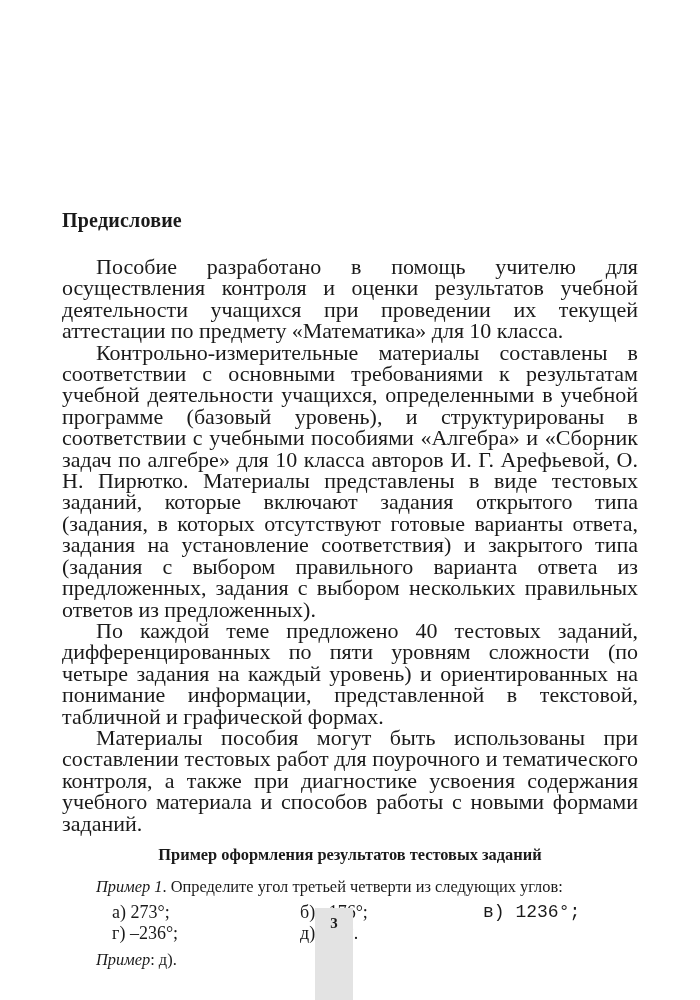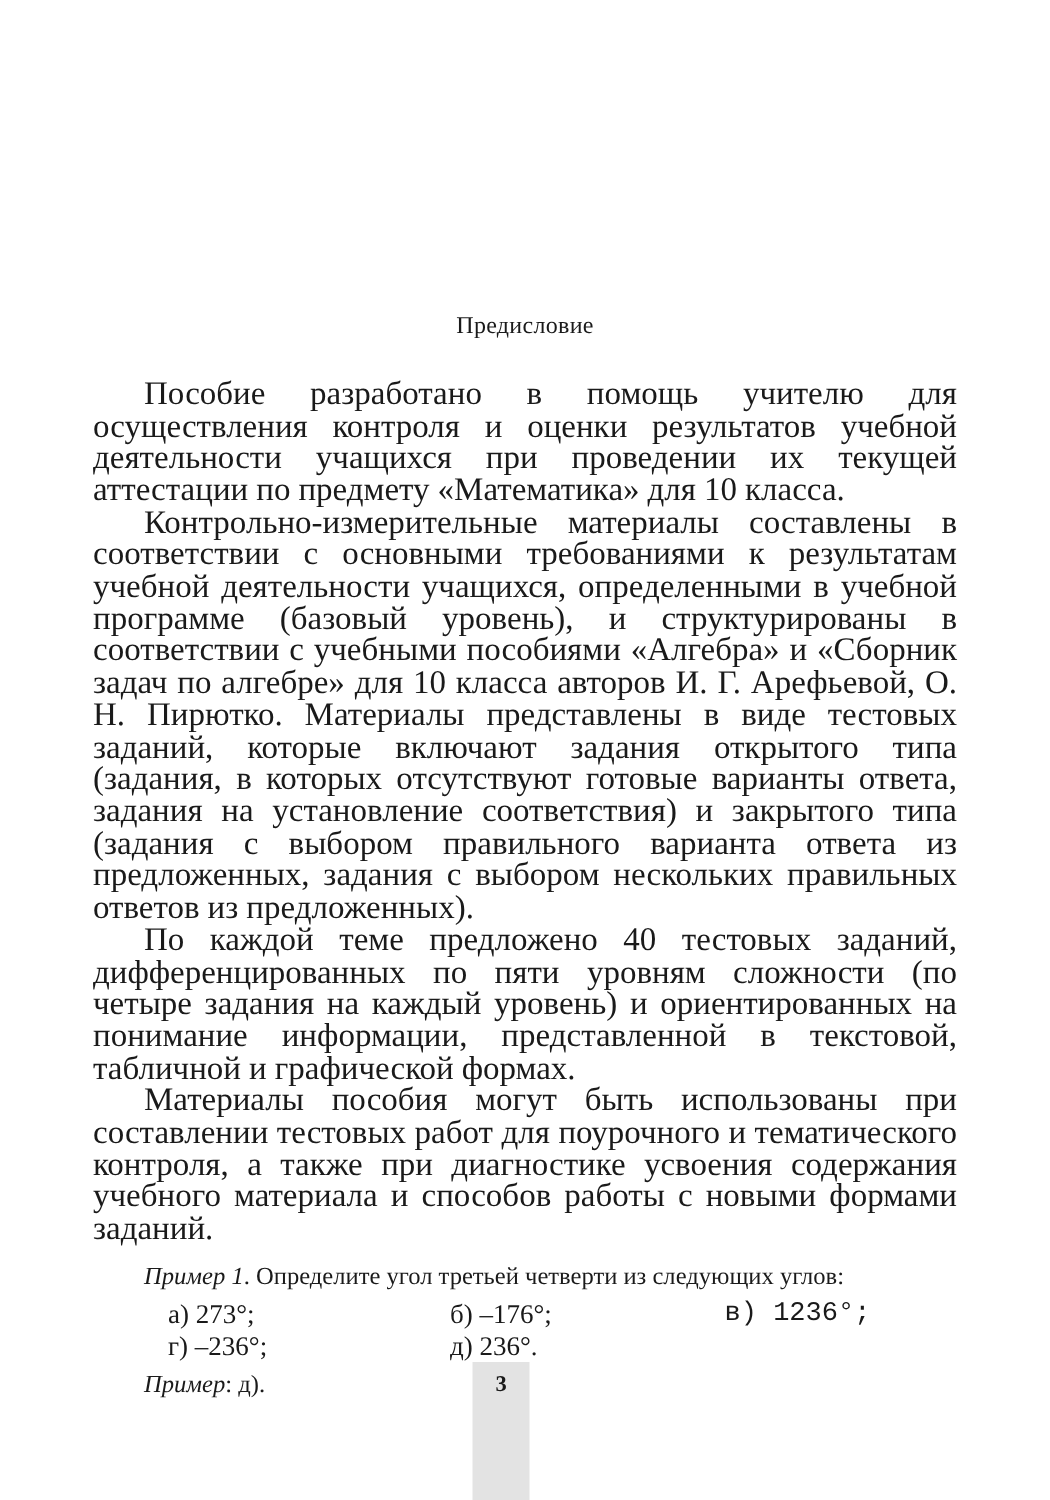--- a/index.html
+++ b/index.html
@@ -29,23 +29,22 @@
 
   
   .content {
     position: absolute;
     left: 62px;
     top: 208px;
     width: 576px;
   }
 
   .doc-title {
-    font-size: 16px;
-    font-weight: normal;
-    text-align: center;
+    font-size: 20px;
+    font-weight: bold;
     letter-spacing: 0.2px;
     margin: 0 0 24px 0;
     line-height: 1.2;
   }
 
   p.body-par {
     margin: 0;
     font-size: 22px;
     line-height: 21.4px;
     text-align: justify;
@@ -145,20 +144,21 @@
     <h1 class="doc-title">Предисловие</h1>
 
     <p class="body-par">Пособие разработано в помощь учителю для осуществления контроля и оценки результатов учебной деятельности учащихся при проведении их текущей аттестации по предмету «Математика» для 10 класса.</p>
 
     <p class="body-par">Контрольно-измерительные материалы составлены в соответствии с основными требованиями к результатам учебной деятельности учащихся, определенными в учебной программе (базовый уровень), и структурированы в соответствии с учебными пособиями «Алгебра» и «Сборник задач по алгебре» для 10 класса авторов И. Г. Арефьевой, О. Н. Пирютко. Материалы представлены в виде тестовых заданий, которые включают задания открытого типа (задания, в которых отсутствуют готовые варианты ответа, задания на установление соответствия) и закрытого типа (задания с выбором правильного варианта ответа из предложенных, задания с выбором нескольких правильных ответов из предложенных).</p>
 
     <p class="body-par">По каждой теме предложено 40 тестовых заданий, дифференцированных по пяти уровням сложности (по четыре задания на каждый уровень) и ориентированных на понимание информации, представленной в текстовой, табличной и графической формах.</p>
 
     <p class="body-par">Материалы пособия могут быть использованы при составлении тестовых работ для поурочного и тематического контроля, а также при диагностике усвоения содержания учебного материала и способов работы с новыми формами заданий.</p>
 
+    <p class="section-head">Пример оформления результатов тестовых заданий</p>
 
 
     <p class="example"><span class="ital">Пример 1</span><span>.</span> <span>Определите угол третьей четверти из следующих углов:</span></p>
 
     <div class="options">
 
       <div class="opt-row">
         <span class="opt col-a"><span>а)</span>
           <span>273°;</span></span>
         <span class="opt col-b"><span>б)</span>

